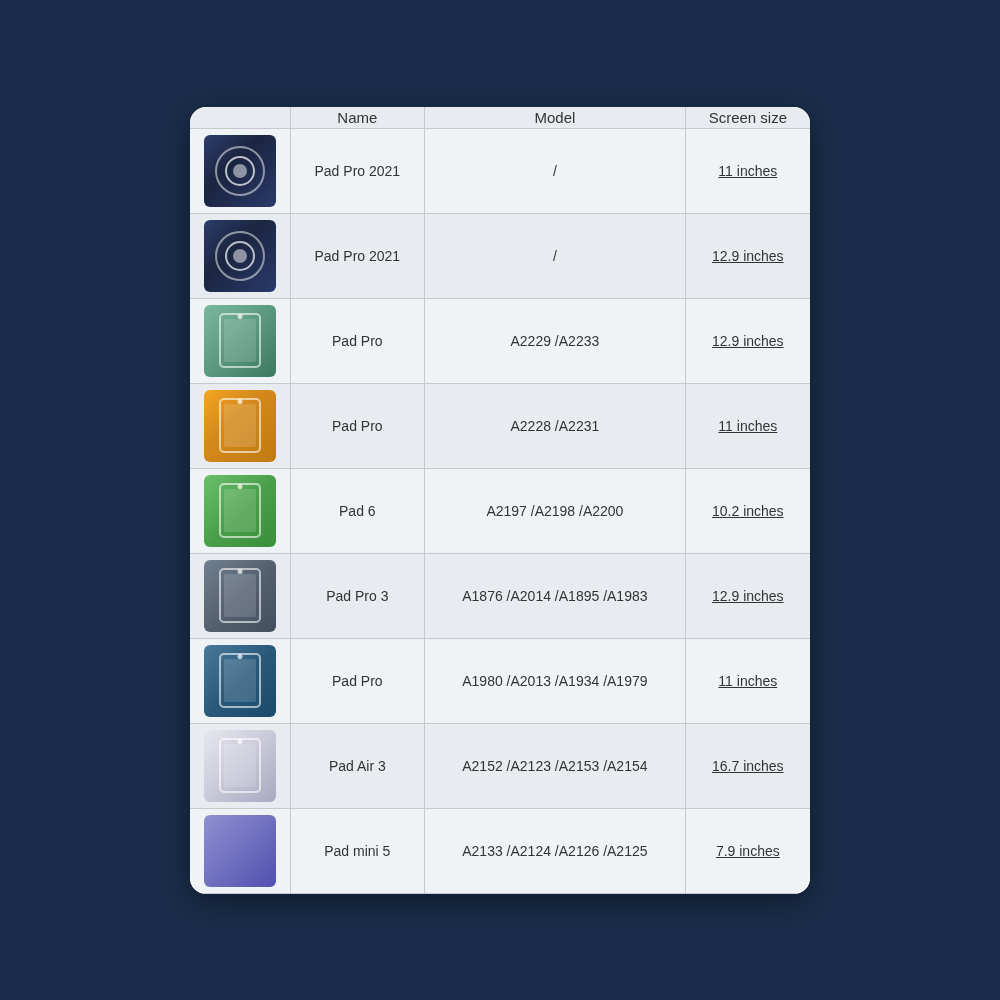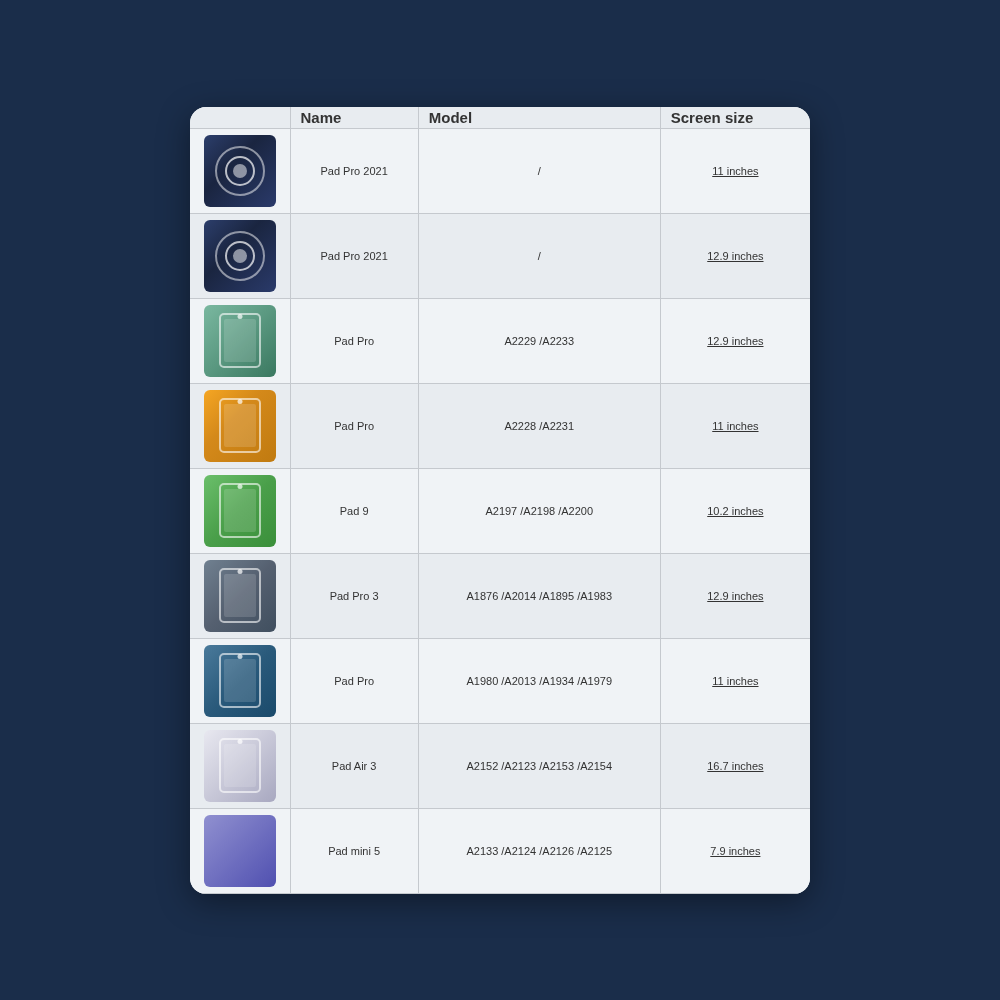--- a/index.html
+++ b/index.html
@@ -26,25 +26,25 @@
       border-collapse: collapse;
     }
 
     thead tr {
       background: #e8ecf0;
     }
 
     thead th {
       padding: 2px 10px;
       font-size: 15px;
-      font-weight: 700;
+      font-weight: 400;
       color: #333;
       border-bottom: 1.5px solid #c5c9ce;
       border-right: 1.5px solid #c5c9ce;
-      text-align: left;
+      text-align: center;
     }
 
     thead th:first-child {
       width: 100px;
     }
 
     thead th:last-child {
       border-right: none;
     }
 
@@ -54,21 +54,21 @@
     }
 
     tbody tr:nth-child(even) {
       background: #e8ecf0;
     }
 
     tbody td {
       padding: 10px;
       border-right: 1.5px solid #c5c9ce;
       text-align: center;
-      font-size: 11px;
+      font-size: 14px;
       color: #333;
       vertical-align: middle;
     }
 
     tbody td:last-child {
       border-right: none;
       text-decoration: underline;
     }
 
     .device-img-cell {
@@ -252,21 +252,21 @@
           <td>11 inches</td>
         </tr>
         <tr>
           <td class="device-img-cell">
             <div class="device-img img-ipad-7">
       <div class="tablet-shape">
         <div class="camera-dot"></div>
       </div>
     </div>
           </td>
-          <td>Pad 9</td>
+          <td>Pad 6</td>
           <td>A2197 /A2198 /A2200</td>
           <td>10.2 inches</td>
         </tr>
         <tr>
           <td class="device-img-cell">
             <div class="device-img img-ipad-pro-5">
       <div class="tablet-shape">
         <div class="camera-dot"></div>
       </div>
     </div>

